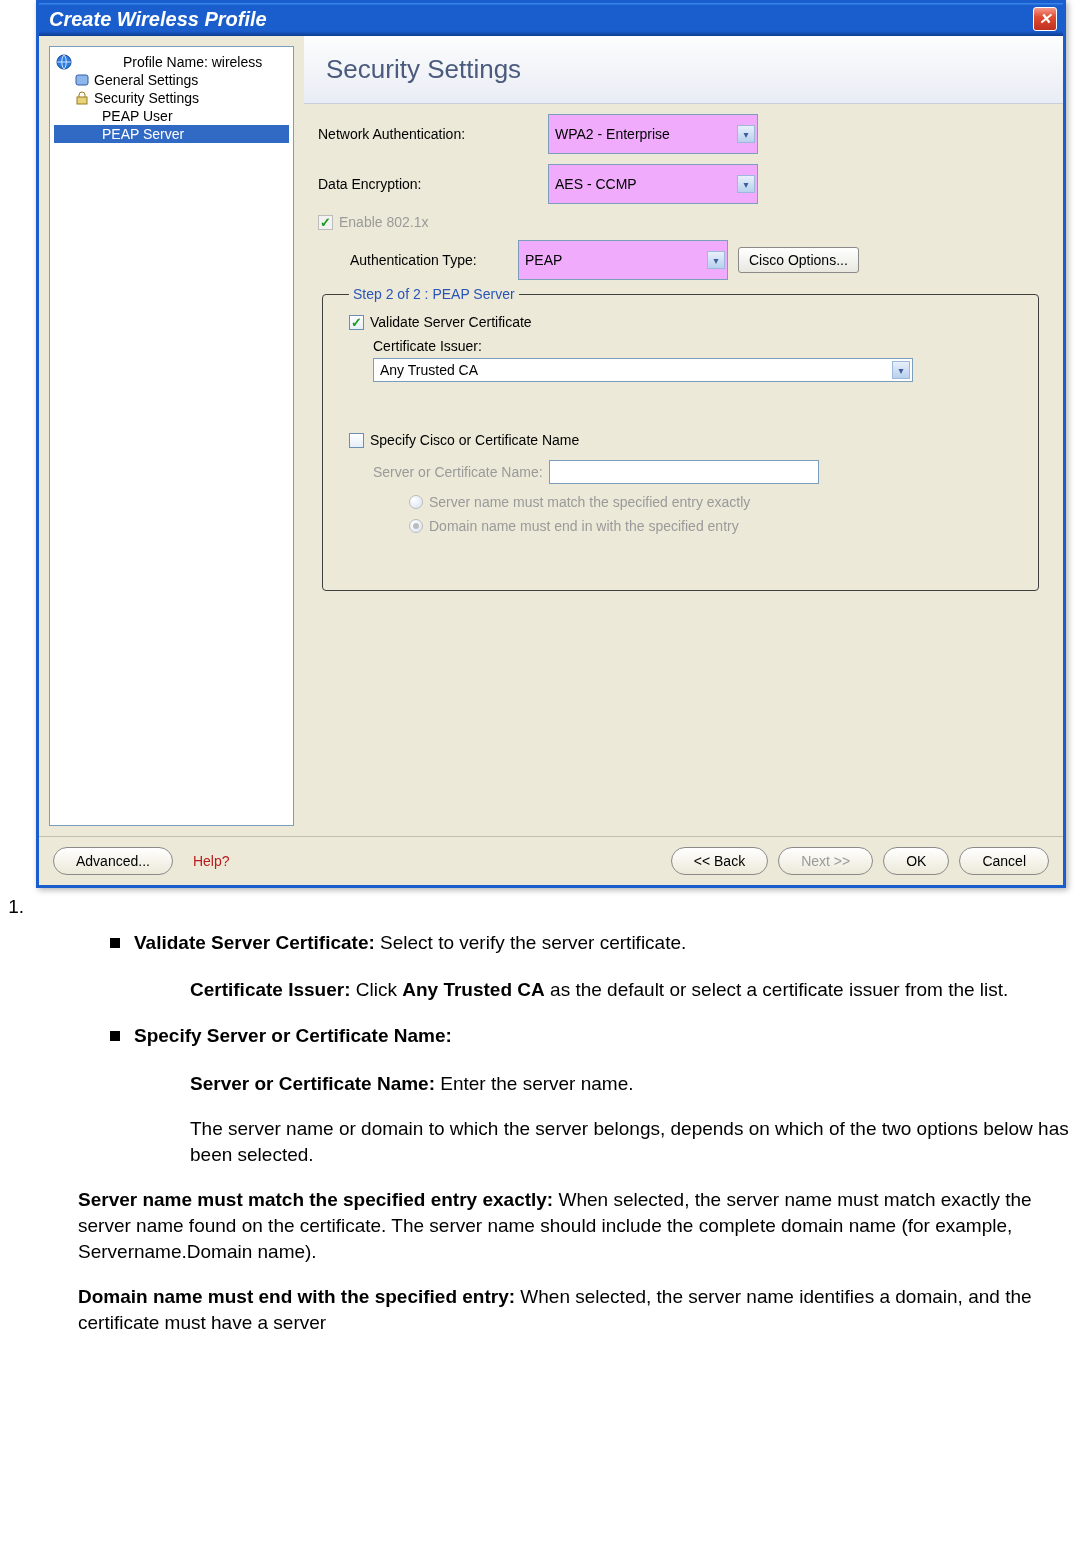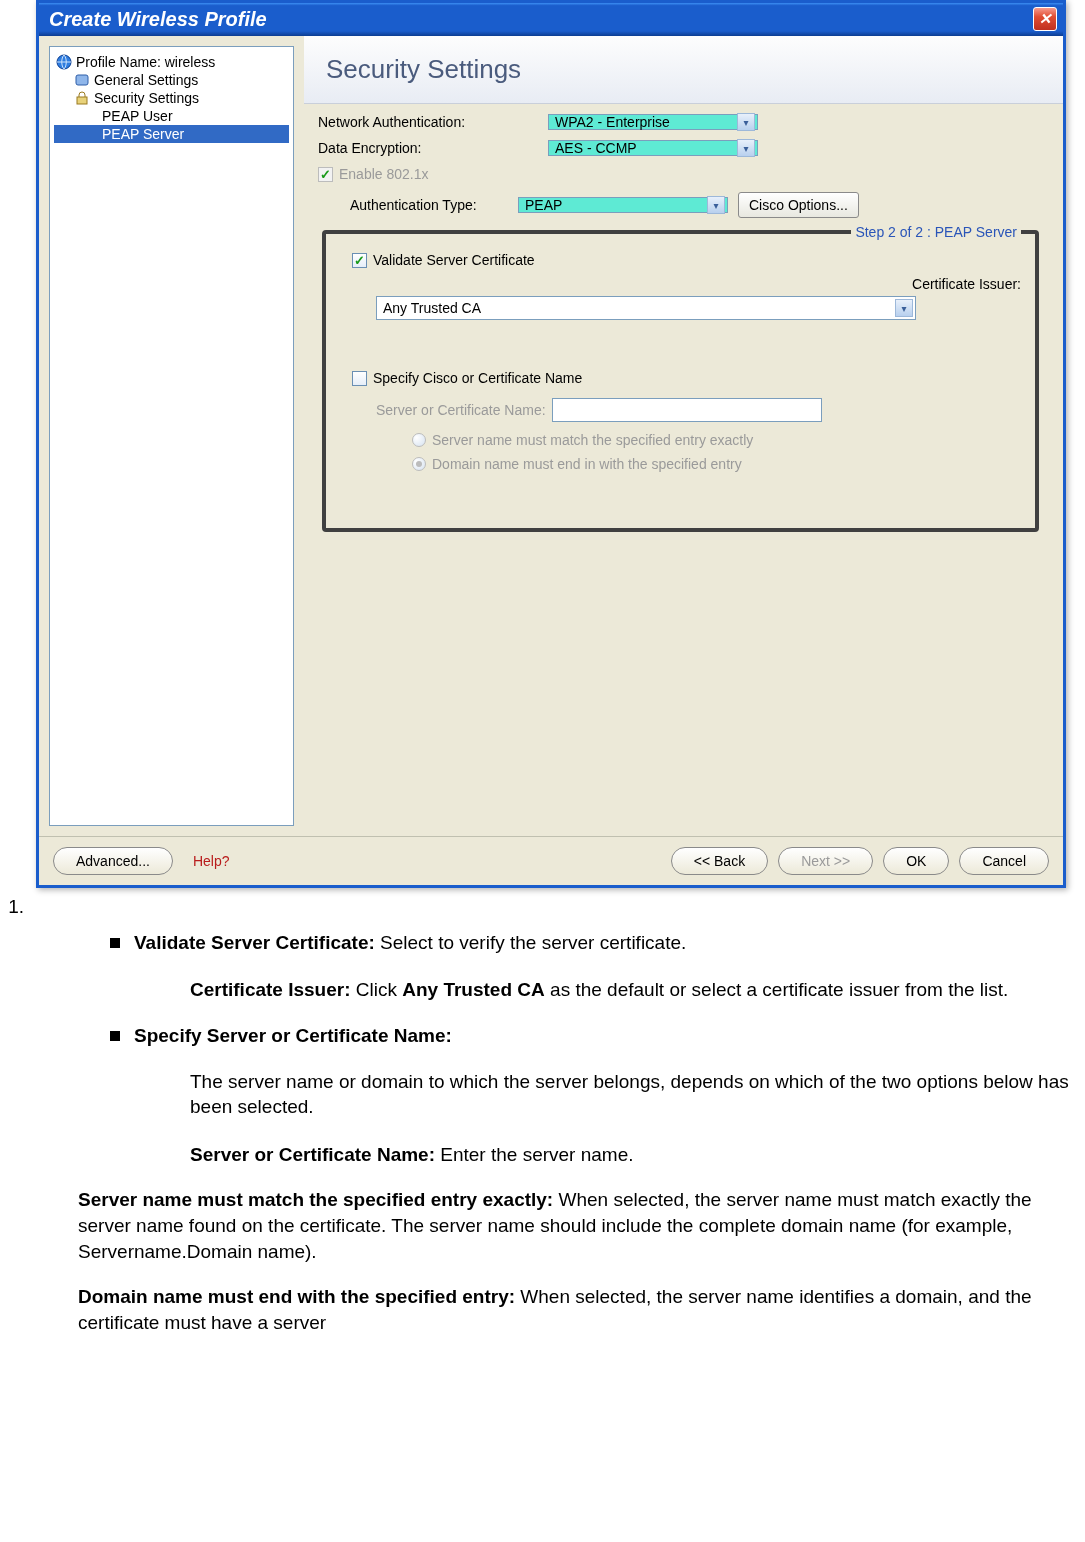--- a/index.html
+++ b/index.html
@@ -46,21 +46,21 @@
     border: 1px solid #7b9ebd;
     height: 780px;
     padding: 6px 4px;
     font-size: 14px;
   }
   .tree-item {
     display: flex; align-items: center;
     padding: 1px 2px;
     white-space: nowrap;
   }
-  .tree-item.l1 { padding-left: 2px; }
+  .tree-item.l1 { padding-left: 2px; gap: 47px; }
   .tree-item.l2 { padding-left: 20px; }
   .tree-item.l3 { padding-left: 48px; }
   .tree-item.selected {
     background: #316ac5;
     color: #fff;
   }
   .tree-icon {
     width: 16px; height: 16px; margin-right: 4px;
     display: inline-flex; align-items: center; justify-content: center;
   }
@@ -87,23 +87,23 @@
   .radio-circle-sel::after {
     content: ""; width: 6px; height: 6px; border-radius: 50%;
     background: radial-gradient(circle at 30% 30%, #8dea8d, #1a9a1a);
   }
   .radio-disabled { border-color: #bcbcbc; }
   .radio-disabled::after { background: #bcbcbc; }
   .form-row { display: flex; align-items: center; margin-bottom: 10px; }
   .form-label { width: 230px; }
   .select {
     flex: 0 0 210px;
-    height: 16px;
+    height: 40px;
     border: 1px solid #7b9ebd;
-    background: #5eead4;
+    background: #f0abfc;
     display: flex; align-items: center; justify-content: space-between;
     padding: 0 2px 0 6px;
     font-size: 14px;
   }
   .dropdown-arrow {
     width: 18px; height: 18px;
     background: linear-gradient(to bottom, #e8f0fb, #b8d0ee);
     border: 1px solid #9db8d9;
     display: flex; align-items: center; justify-content: center;
     color: #3a5f9a; font-size: 10px;
@@ -126,25 +126,24 @@
   .cisco-btn {
     margin-left: 10px;
     height: 26px;
     padding: 0 10px;
     border: 1px solid #8a8a8a;
     background: linear-gradient(to bottom, #fff, #e8e8e0);
     border-radius: 3px;
     font-size: 14px;
   }
   fieldset.step {
-    border: 4px solid #404040;
+    border: 1px solid #404040;
     border-radius: 4px;
     margin: 4px 6px 0 4px;
     padding: 12px 14px 16px 26px;
-    text-align: right;
   }
   fieldset.step legend { color: #2a55b8; padding: 0 4px; }
   .wide-select {
     width: 540px; height: 24px;
     border: 1px solid #7b9ebd; background: #fff;
     display: flex; align-items: center; justify-content: space-between;
     padding: 0 2px 0 6px; margin-top: 4px;
   }
   .textbox {
     width: 270px; height: 24px;
@@ -343,26 +342,26 @@
     <b>Certificate Issuer:</b><span> Click </span><b>Any Trusted CA</b><span> as the default or select a certificate issuer from the list.</span>
   </div>
 
   <div class="bullet-row l-a para-gap">
     <div class="sq"></div>
     <div>
       <b>Specify Server or Certificate Name:</b>
     </div>
   </div>
 
-  <div class="l-b para-gap">The server name or domain to which the server belongs, depends on which of the two options below has been selected.</div>
-
   <div class="l-b">
     <b>Server or Certificate Name:</b><span> Enter the server name.</span>
   </div>
 
+  <div class="l-b para-gap">The server name or domain to which the server belongs, depends on which of the two options below has been selected.</div>
+
   <div class="l-c para-gap">
     <b>Server name must match the specified entry exactly:</b><span> When selected, the server name must match exactly the server name found on the certificate. The server name should include the complete domain name (for example, Servername.Domain name).</span>
   </div>
 
   <div class="l-c para-gap">
     <b>Domain name must end with the specified entry:</b><span> When selected, the server name identifies a domain, and the certificate must have a server</span>
   </div>
 </div>
 
 </body></html>

